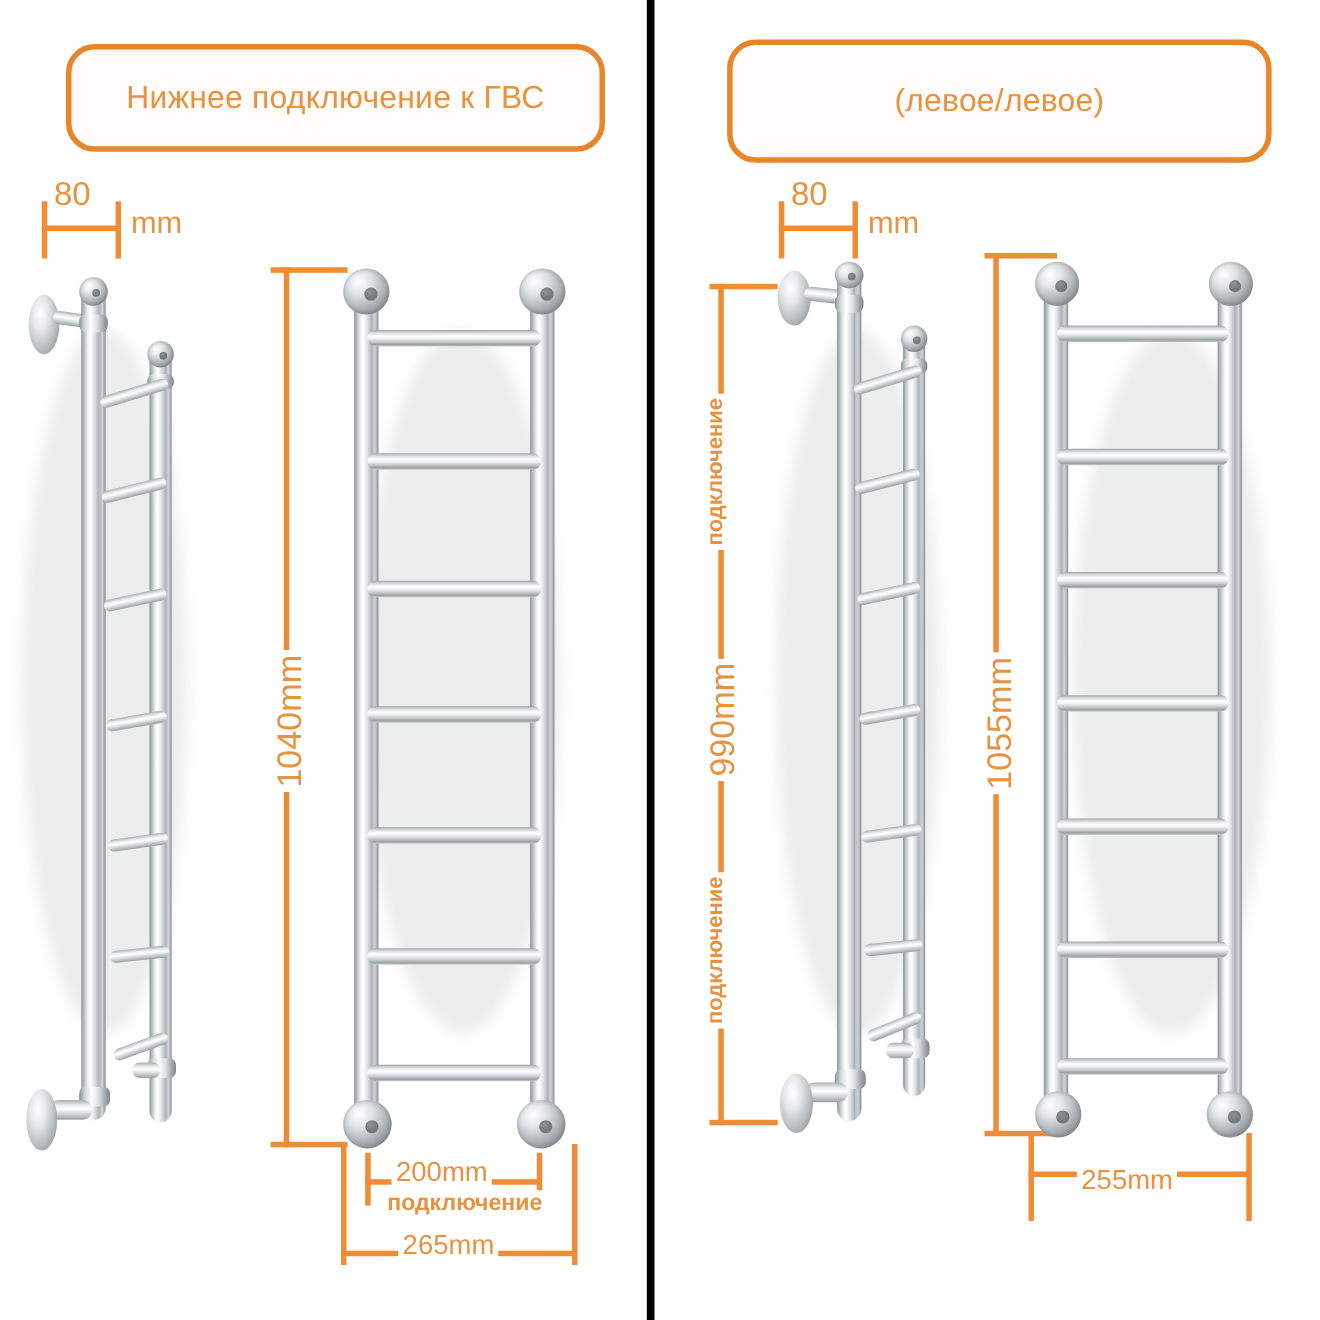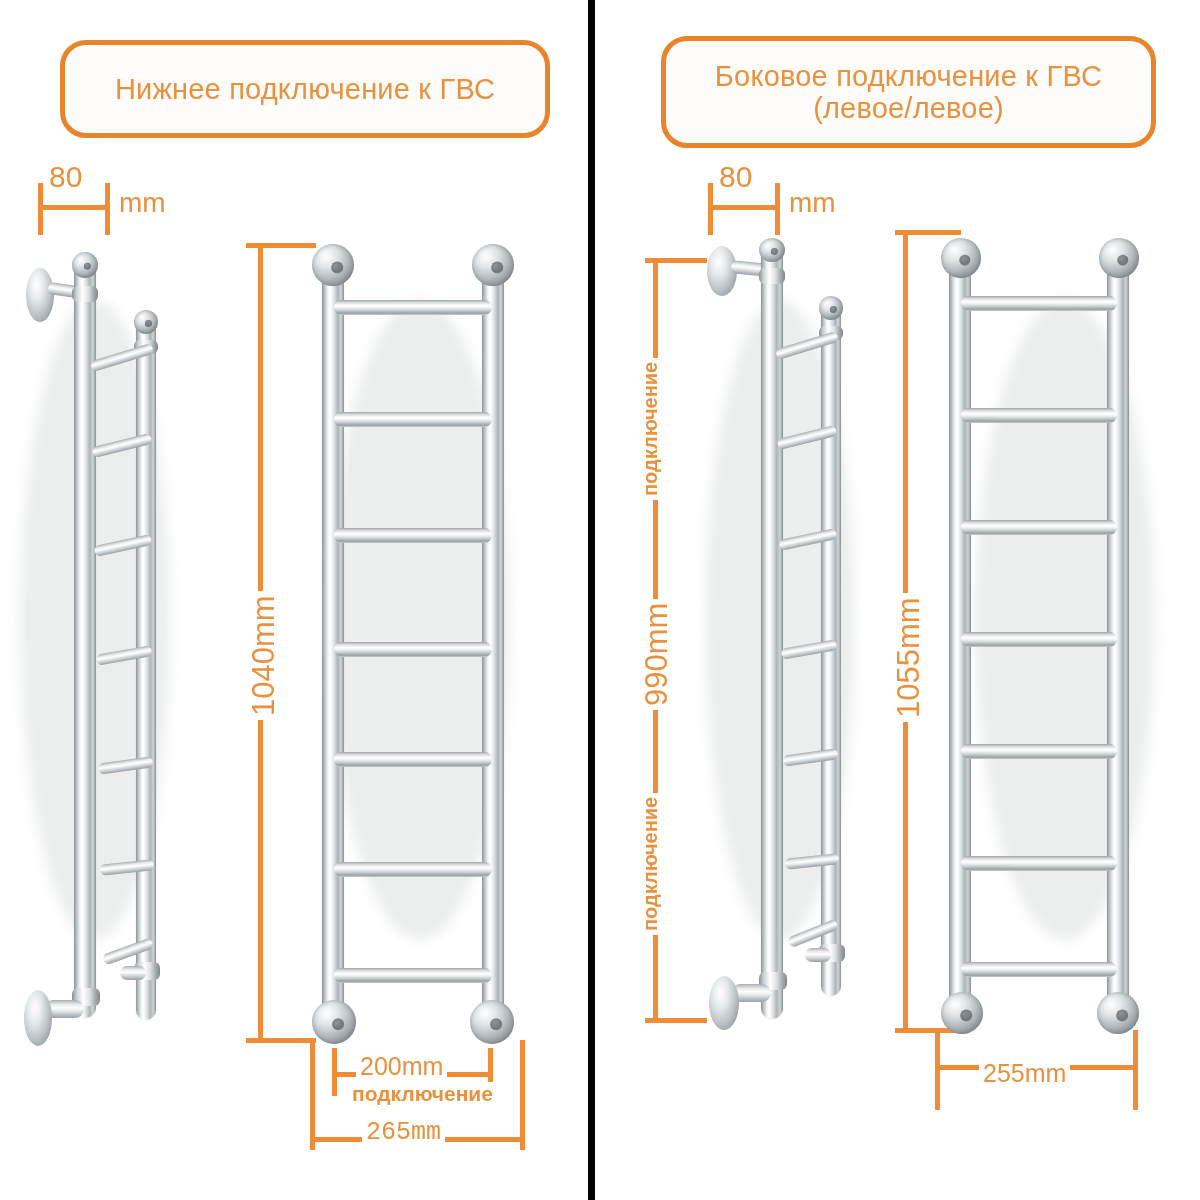--- a/index.html
+++ b/index.html
@@ -215,32 +215,31 @@
       <div class="tick-v" style="left:488px;top:1048px;height:48px;"></div>
       <div class="dim-h" style="left:332px;top:1072px;width:160px;"></div>
       <div class="dim-label mid" style="left:356px;top:1052px;">200mm</div>
       <div class="dim-label sub" style="left:348px;top:1082px;">подключение</div>
     </div>
 
     <div>
       <div class="tick-v" style="left:310px;top:1040px;height:110px;"></div>
       <div class="tick-v" style="left:520px;top:1040px;height:110px;"></div>
       <div class="dim-h" style="left:310px;top:1137px;width:214px;"></div>
-      <div class="dim-label mid" style="left:362px;top:1118px;font-family:Liberation Mono, monospace;">265mm</div>
+      <div class="dim-label mid" style="left:362px;top:1118px;">265mm</div>
     </div>
 
   </div>
 
   <div class="divider"></div>
 
   <div class="panel right">
 
     <div class="title-pill" id="title-right">
       <div>
-        <span class="t-line">Боковое подключение к ГВС</span>
         <span class="t-line">(левое/левое)</span>
       </div>
     </div>
 
     <div>
       <div class="tick-v" style="left:113px;top:183px;height:52px;"></div>
       <div class="tick-v" style="left:180px;top:183px;height:52px;"></div>
       <div class="dim-h" style="left:113px;top:205px;width:70px;"></div>
       <div class="dim-label" style="left:122px;top:160px;font-size:30px;padding:0 2px;">80</div>
       <div class="dim-label" style="left:190px;top:187px;font-size:28px;">mm</div>

